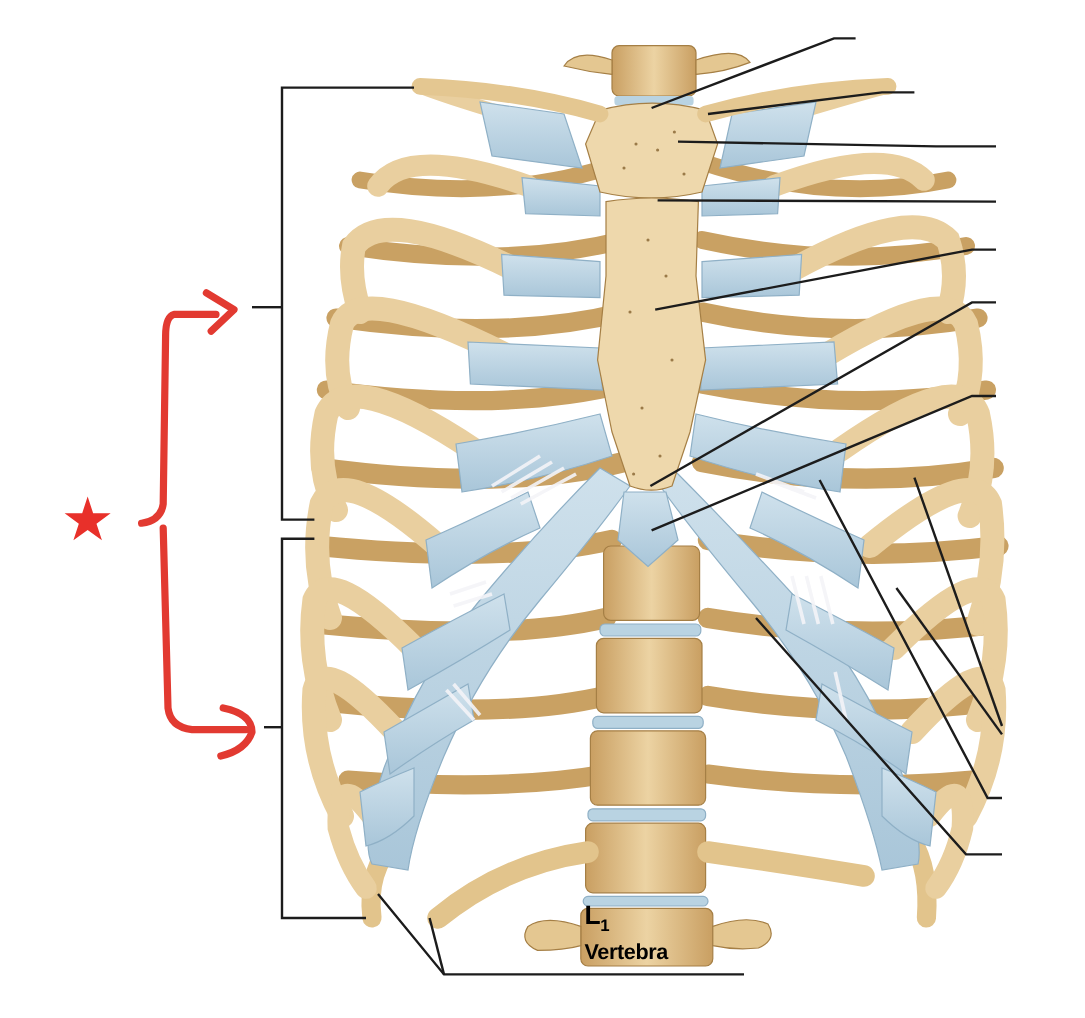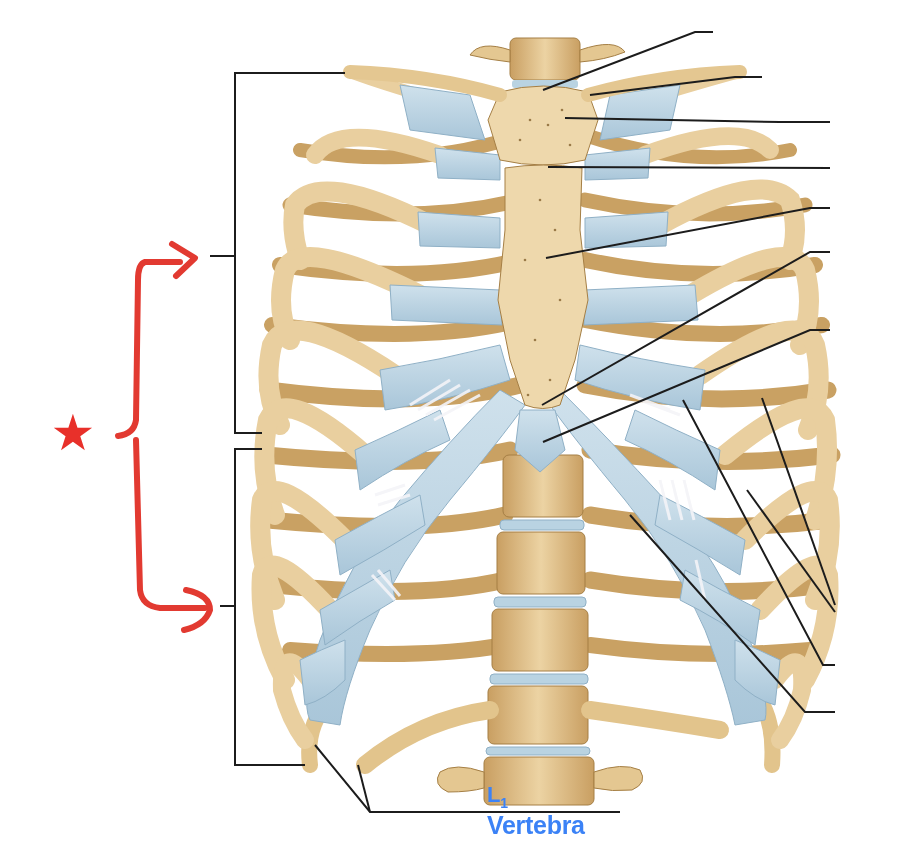--- a/index.html
+++ b/index.html
@@ -2,24 +2,24 @@
 <html><head>
   <meta charset="utf-8">
   <style>
     html, body { margin: 0; padding: 0; background: #ffffff; }
     body { width: 904px; height: 848px; overflow: hidden; position: relative; font-family: "Liberation Sans", sans-serif; }
     #stage { position: absolute; left: 0; top: 0; width: 904px; height: 848px; }
     svg { position: absolute; left: 0; top: 0; }
     .l1-label {
       position: absolute; left: 487px; top: 752px;
       font-family: "Liberation Sans", sans-serif; font-weight: bold;
-      color: #3b82f6; line-height: 22px; font-size: 22px; letter-spacing: -0.3px; margin-top: 32px;
+      color: #000000; line-height: 22px; font-size: 22px; letter-spacing: -0.3px;
     }
     .l1-label .sub { font-size: 14px; vertical-align: -6px; }
-    .l1-label .line2 { display: block; font-size: 25px; }
+    .l1-label .line2 { display: block; font-size: 18px; }
     .star {
       position: absolute; left: 48px; top: 408px; width: 50px; height: 50px;
       color: #e8302a; font-size: 50px; line-height: 50px; text-align: center;
     }
   </style>
 </head>
 <body>
 
 <div id="stage">
   <svg width="904" height="848" viewBox="0 0 904 848">

